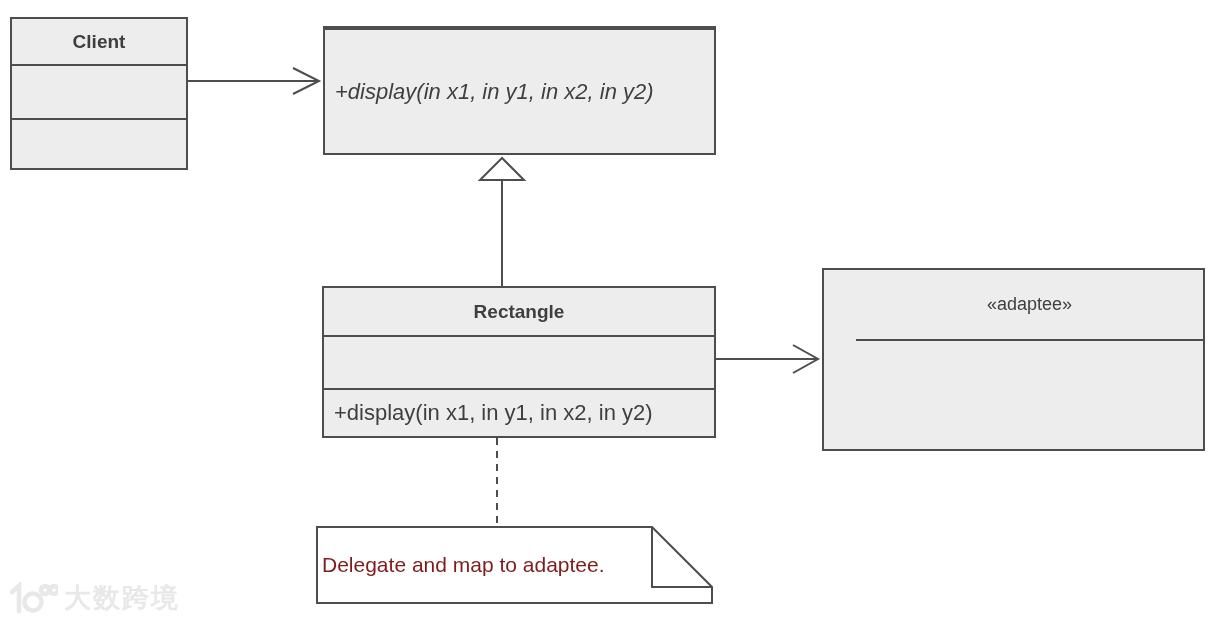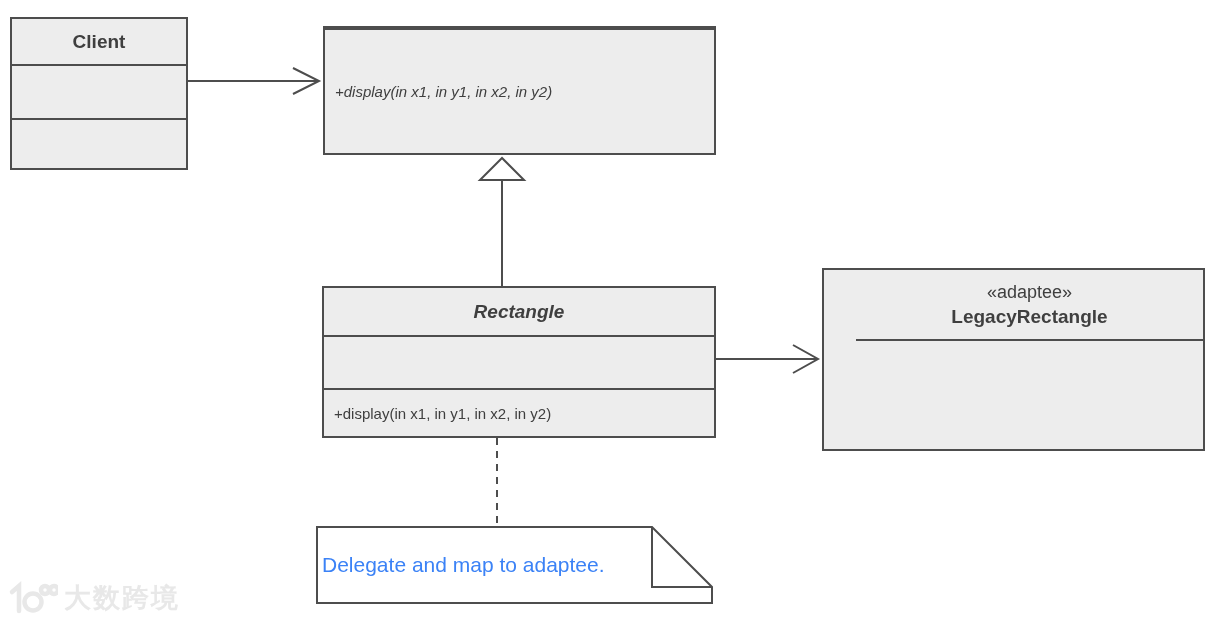--- a/index.html
+++ b/index.html
@@ -29,40 +29,40 @@
     justify-content: center;
     align-items: center;
     text-align: center;
   }
   .class-name { font-weight: bold; font-size: 19px; line-height: 1.35; }
   .stereotype { font-weight: normal; font-size: 18px; line-height: 1.35; }
   .method-compartment {
     display: flex;
     align-items: center;
     padding-left: 10px;
-    font-size: 15px;
+    font-size: 22px;
     flex: 1;
   }
   .method-italic { font-style: italic; }
   .overlay {
     position: absolute;
     left: 0; top: 0;
     z-index: 2;
     pointer-events: none;
   }
   .note-text {
     position: absolute;
     left: 322px;
     top: 527px;
     width: 328px;
     height: 76px;
     display: flex;
     align-items: center;
     font-size: 21px;
-    color: #3b82f6;
+    color: #7f1d1d;
     z-index: 3;
   }
   .watermark {
     position: absolute;
     left: 8px;
     top: 580px;
     display: flex;
     align-items: center;
     gap: 6px;
     color: #e8e8e8;
@@ -87,31 +87,30 @@
     </div>
     <div class="compartment" style="height:54px;"></div>
     <div class="compartment" style="flex:1;"></div>
   </div>
 
   <div class="uml-box" style="left:323px; top:26px; width:393px; height:129px;">
     <div class="compartment method-compartment method-italic">+display(in x1, in y1, in x2, in y2)</div>
   </div>
 
   <div class="uml-box" style="left:322px; top:286px; width:394px; height:152px;">
-    <div class="compartment first title-compartment" style="height:47px;font-style:italic;">
+    <div class="compartment first title-compartment" style="height:47px;">
       <span class="class-name">Rectangle</span>
     </div>
     <div class="compartment" style="height:53px;"></div>
     <div class="compartment method-compartment">+display(in x1, in y1, in x2, in y2)</div>
   </div>
 
   <div class="uml-box" style="left:822px; top:268px; width:383px; height:183px;padding-left:32px;">
     <div class="compartment first title-compartment" style="height:69px;">
       <span class="stereotype">«adaptee»</span>
-      <span class="class-name">LegacyRectangle</span>
     </div>
     <div class="compartment" style="height:56px;"></div>
   </div>
 
   <svg class="overlay" width="1222" height="624" viewBox="0 0 1222 624">
 
     <g stroke="#4d4d4d" stroke-width="2" fill="none">
       <line x1="188" y1="81" x2="319" y2="81"></line>
       <polyline points="293,68 319,81 293,94"></polyline>
     </g>

